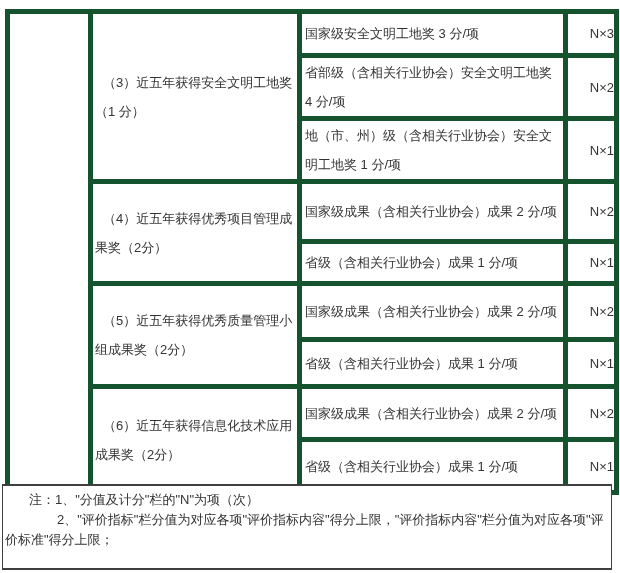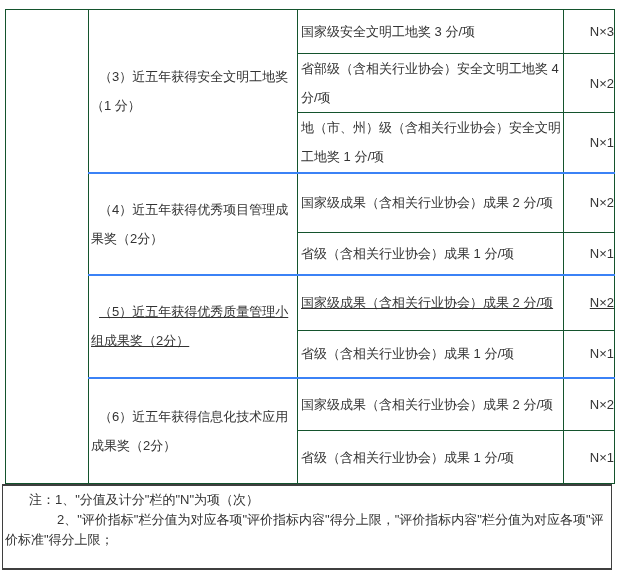--- a/index.html
+++ b/index.html
@@ -11,40 +11,40 @@
   }
   .page { position: relative; width: 620px; height: 573px; overflow: hidden; background: #ffffff; }
 
   table.eval {
     border-collapse: collapse;
     table-layout: fixed;
     position: absolute; left: 5px; top: 9px;
     width: 609px;
   }
   table.eval td {
-    border: 1px solid #14532d;
+    border: 5px solid #14532d;
     font-size: 13px;
     line-height: 29px;
     vertical-align: middle;
     overflow: hidden;
     word-break: break-all;
   }
   col.c0 { width: 83px; }
   col.c1 { width: 209px; }
   col.c2 { width: 266px; }
   col.c3 { width: 51px; }
 
   td.group { padding: 0 2px; text-indent: 8px; }
   td.crit  { padding: 0 1px 0 3px; }
   td.score { text-align: right; padding: 0; }
   tr.gs td { border-top: 2px solid #3b82f6; }
 
   tr.r1 { height: 44px; } tr.r2 { height: 59px; } tr.r3 { height: 60px; }
   tr.r4 { height: 60px; } tr.r5 { height: 42px; }
-  tr.r6 { height: 56px; text-decoration: underline; } tr.r7 { height: 47px; }
+  tr.r6 { height: 56px; } tr.r7 { height: 47px; }
   tr.r8 { height: 53px; } tr.r9 { height: 53px; }
 
   .notes {
     position: absolute; left: 2px; top: 484px;
     width: 610px; height: 86px;
     box-sizing: border-box;
     border: 1px solid #3f3f3f;
     border-top-width: 2px;
     border-bottom-width: 2px;
     background: #ffffff;

